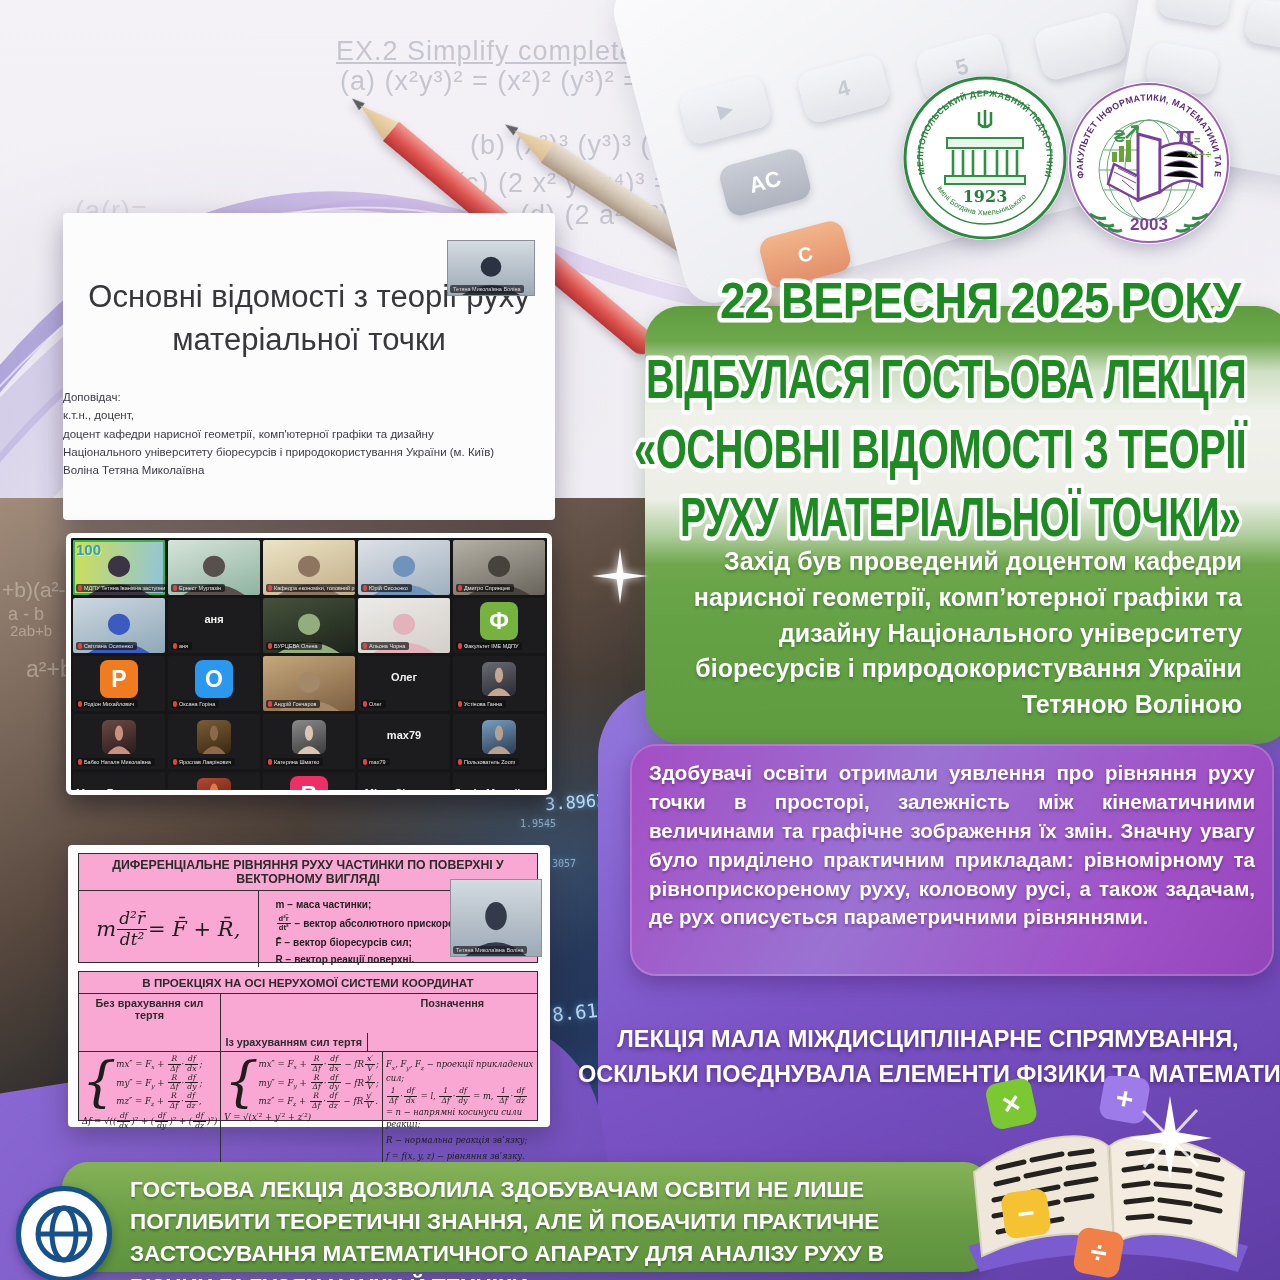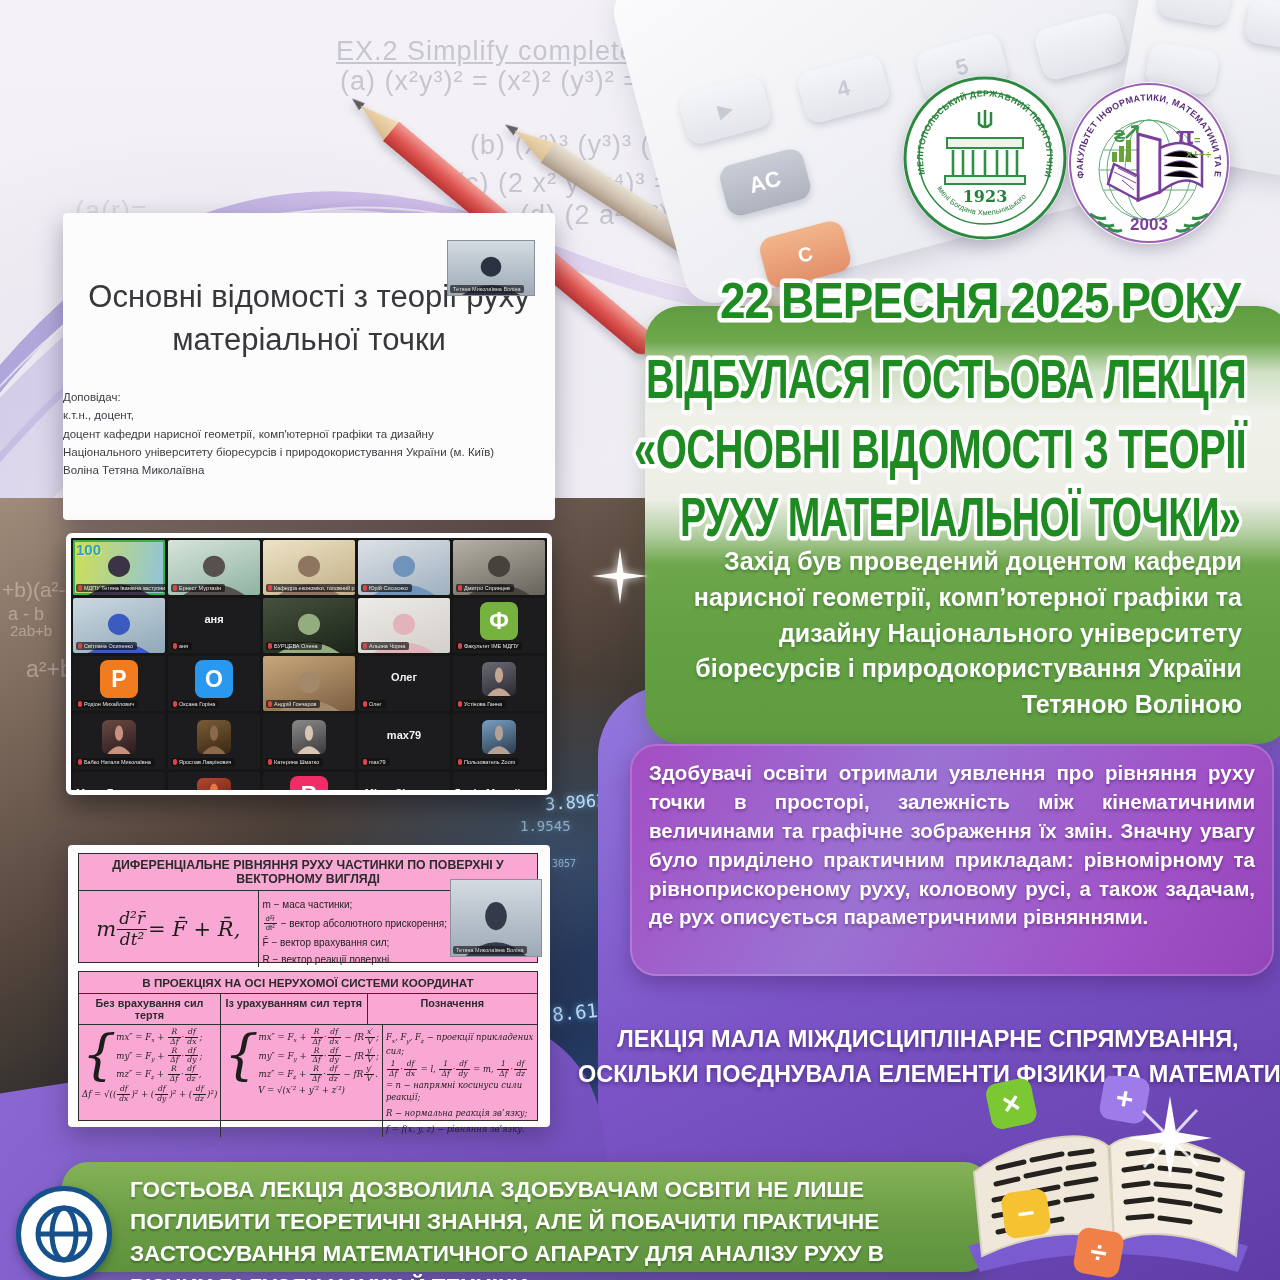--- a/index.html
+++ b/index.html
@@ -97,28 +97,28 @@
   .zp-mic{display:inline-block;width:4px;height:6px;background:#e04545;border-radius:2px;flex:0 0 auto;}
   
   #formula-slide{left:68px;top:845px;width:482px;height:282px;background:#fdfdfd;}
   .ftable{position:absolute;border:1.6px solid #2e2e2e;background:#f9a8d4;}
   .ftable .hd{border-bottom:1.6px solid #2e2e2e;text-align:center;font-weight:bold;color:#2b2b2b;}
   #ft1{left:10px;top:8px;width:458px;height:108px;}
   #ft1 .hd{font-size:12.3px;padding:4px 2px;}
   #ft1 .bd{display:flex;height:76px;}
   #ft1 .bf{flex:0 0 39%;display:flex;align-items:center;justify-content:center;
     font-family:"DejaVu Serif",serif;font-style:italic;font-size:21px;color:#1d1d1d;}
-  #ft1 .bdefs{flex:1;border-left:1.6px solid #2e2e2e;padding:4px 4px;font-size:10px;line-height:1.55;color:#222;}
+  #ft1 .bdefs{flex:1;border-left:1.6px solid #2e2e2e;padding:4px 17px;font-size:10px;line-height:1.55;color:#222;font-weight:bold;}
   #ft2{left:10px;top:126px;width:458px;height:148px;}
   #ft2 .hd{font-size:11.6px;line-height:1.3;padding:3px 2px;}
   #ft2 .cols{display:flex;height:calc(100% - 36px);}
   #ft2 .ch{display:flex;border-bottom:1.6px solid #2e2e2e;}
   #ft2 .ch div{padding:3px 2px;text-align:center;font-weight:bold;font-size:10.8px;color:#2b2b2b;}
   #ft2 .c1h{flex:0 0 31%;border-right:1.6px solid #2e2e2e;box-sizing:border-box;}
-  #ft2 .c2h{flex:0 0 32%;border-right:1.6px solid #2e2e2e;box-sizing:border-box;}
+  #ft2 .c2h{flex:0 0 32%;border-right:1.6px solid #2e2e2e;box-sizing:border-box;margin-top:39px;}
   #ft2 .c3h{flex:1;}
   #ft2 .cc{box-sizing:border-box;padding:3px 3px;font-size:8.6px;color:#1d1d1d;
     font-family:"DejaVu Serif",serif;font-style:italic;}
   #ft2 .c1{flex:0 0 31%;border-right:1.6px solid #2e2e2e;}
   #ft2 .c2{flex:0 0 32%;border-right:1.6px solid #2e2e2e;}
   #ft2 .c3{flex:1;font-size:8.4px;}
   .sys{display:flex;align-items:center;}
   .brace{font-family:"DejaVu Serif",serif;font-size:54px;font-weight:100;line-height:.9;color:#1d1d1d;}
   .eqs div{line-height:2.0;white-space:nowrap;}
   .fr{display:inline-flex;flex-direction:column;vertical-align:middle;text-align:center;margin:0 1px;}
@@ -187,21 +187,21 @@
     <div class="calc-key key-light" style="left:20px;top:110px;width:70px;height:44px;"></div>
     <div class="calc-key key-light" style="left:110px;top:50px;width:70px;height:44px;"></div>
   </div>
 
   <div class="abs" id="bg-board"></div>
   <span class="chalk" style="left:2px;top:578px;">+b)(a²-a</span>
   <span class="chalk" style="left:8px;top:604px;font-size:18px;">a - b</span>
   <span class="chalk" style="left:10px;top:622px;font-size:15px;">2ab+b</span>
   <span class="chalk" style="left:26px;top:656px;font-size:23px;">a²+b²=(a+1</span>
   <span class="digit" style="left:545px;top:792px;font-size:17px;transform:rotate(-4deg);">3.8962</span>
-  <span class="digit" style="left:520px;top:818px;font-size:14px;opacity:.6;">1.9545</span>
+  <span class="digit" style="left:520px;top:818px;font-size:10px;opacity:.6;">1.9545</span>
   <span class="digit" style="left:540px;top:858px;font-size:10px;opacity:.6;">8.3057</span>
   <span class="digit" style="left:552px;top:1000px;font-size:19px;transform:rotate(-6deg);">8.6129</span>
 
   <div class="abs" id="bg-purple-right"></div>
   <div class="abs" id="bg-purple-bottom"></div>
 
   <div class="abs" id="green-band"></div>
   <svg class="abs" id="headline-svg" width="1280" height="320" viewBox="0 0 1280 320">
     <text class="hl-text" x="1240" y="78" font-size="50" text-anchor="end" textLength="520" lengthAdjust="spacingAndGlyphs">22 ВЕРЕСНЯ 2025 РОКУ</text>
     <text class="hl-text" x="1246" y="158" font-size="56" text-anchor="end" textLength="600" lengthAdjust="spacingAndGlyphs">ВІДБУЛАСЯ ГОСТЬОВА ЛЕКЦІЯ</text>
@@ -489,21 +489,21 @@
         <div class="bf">m<span class="fr">
               <span class="fn">d²r̄</span>
               <span class="fd">dt²</span>
             </span> = F̄ + R̄,</div>
         <div class="bdefs">
           <div class="mline">m − маса частинки;</div>
           <div class="mline"><span class="fr">
                 <span class="fn">d²r̄</span>
                 <span class="fd">dt²</span>
               </span> − вектор абсолютного прискорення;</div>
-          <div class="mline">F̄ − вектор врахування сил;</div>
+          <div class="mline">F̄ − вектор біоресурсів сил;</div>
           <div class="mline">R − вектор реакції поверхні.</div>
         </div>
       </div>
     </div>
     <div class="ftable" id="ft2">
       <div class="hd">
         <div>В ПРОЕКЦІЯХ НА ОСІ НЕРУХОМОЇ СИСТЕМИ КООРДИНАТ</div>
       </div>
       <div class="ch">
         <div class="c1h">Без врахування сил тертя</div>
@@ -578,21 +578,21 @@
                     <span class="fd">Δf</span>
                   </span>·<span class="fr">
                     <span class="fn">df</span>
                     <span class="fd">dz</span>
                   </span> − fR<span class="fr">
                     <span class="fn">y′</span>
                     <span class="fd">V</span>
                   </span>.</div>
             </div>
           </div>
-          <div class="mline" style="text-align:center;">V = √(x′² + y′² + z′²)</div>
+          <div class="mline" style="">V = √(x′² + y′² + z′²)</div>
         </div>
         <div class="cc c3">
           <div class="mline">F<sub>x</sub>, F<sub>y</sub>, F<sub>z</sub> − проекції прикладених сил;</div>
           <div class="mline"><span class="fr">
                 <span class="fn">1</span>
                 <span class="fd">Δf</span>
               </span>·<span class="fr">
                 <span class="fn">df</span>
                 <span class="fd">dx</span>
               </span> = l, <span class="fr">

